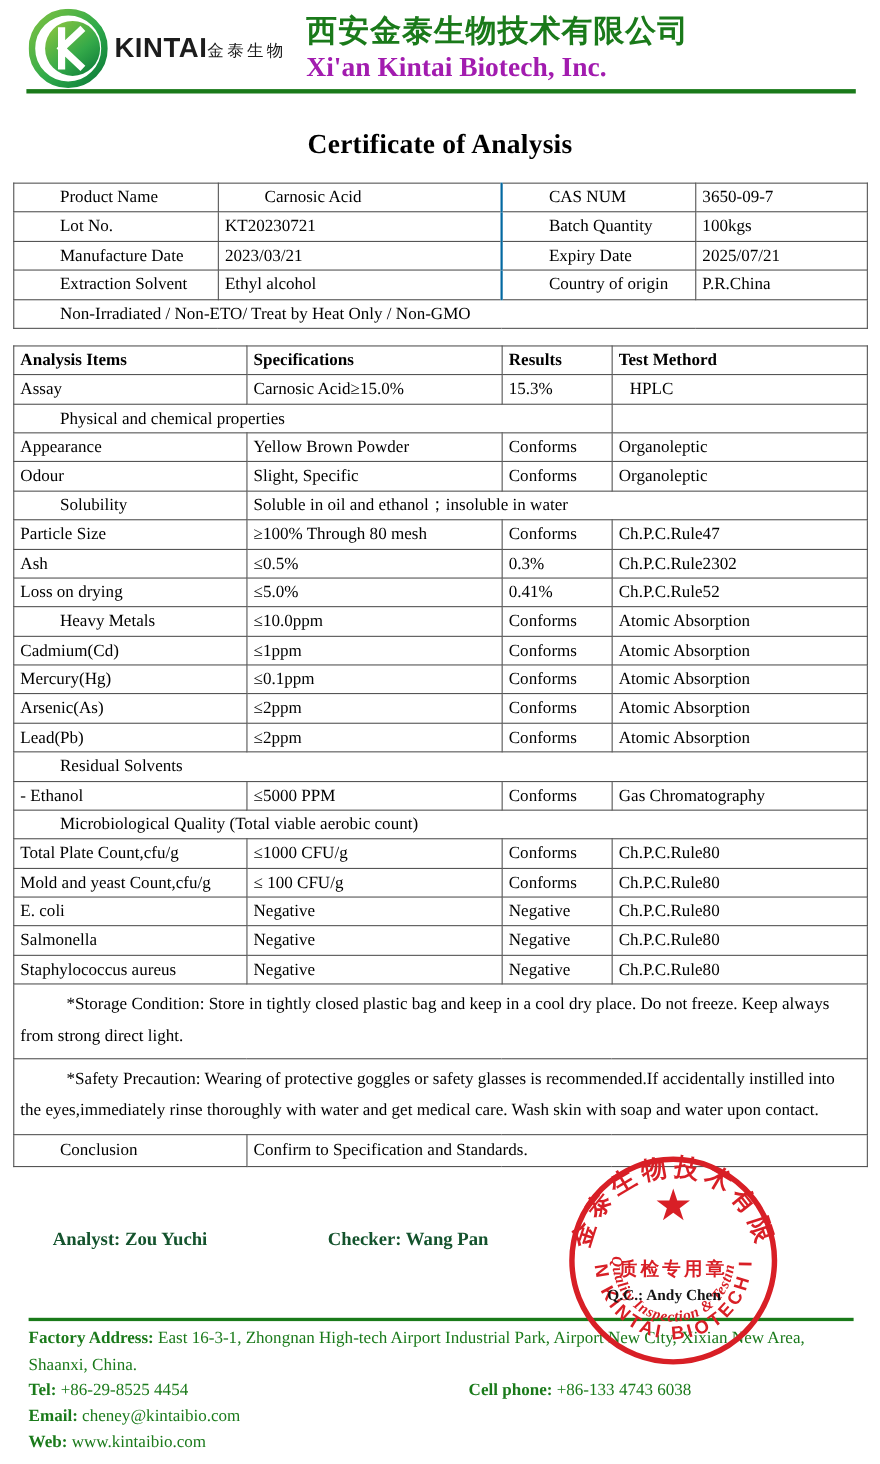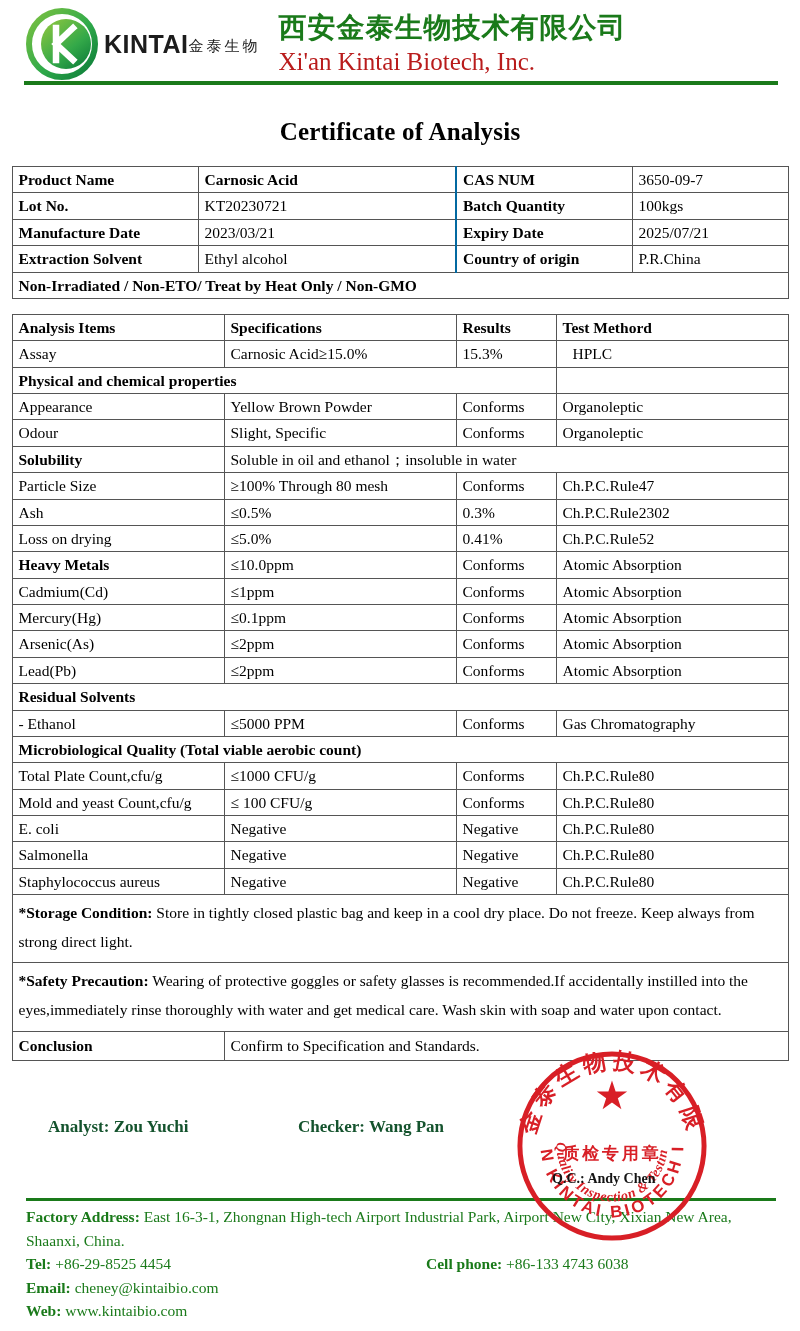--- a/index.html
+++ b/index.html
@@ -67,23 +67,23 @@
   .company-cn {
     font-family: "DejaVu Sans", sans-serif;
     font-weight: bold;
     font-size: 28px;
     color: #1a7a1a;
     letter-spacing: 1px;
     line-height: 1.22;
   }
   .company-en {
     font-family: "Liberation Serif", serif;
-    font-weight: normal;
+    font-weight: bold;
     font-size: 25px;
-    color: #b91c1c;
+    color: #a21caf;
     line-height: 1.25;
     margin-top: 1px;
   }
   .header-rule {
     position: absolute;
     left: 24px;
     right: 22px;
     top: 81px;
     height: 4px;
     background: #1a7a1a;
@@ -108,21 +108,21 @@
     table-layout: fixed;
   }
   td {
     border: 1px solid #555;
     font-size: 15.5px;
     padding: 3px 6px;
     vertical-align: middle;
     color: #000;
     line-height: 1.25;
   }
-  .b { font-weight: bold; }
+  .b { font-weight: normal; padding-left: 42px; }
 
   
   #product-table { margin-top: 20px; }
   #product-table td { height: 23px; }
   #product-table .thick-l { border-left: 2px solid #0369a1; }
 
   
   #analysis-table { margin-top: 15px; }
   #analysis-table td { height: 25px; }
   .hdr td { font-weight: bold; }

